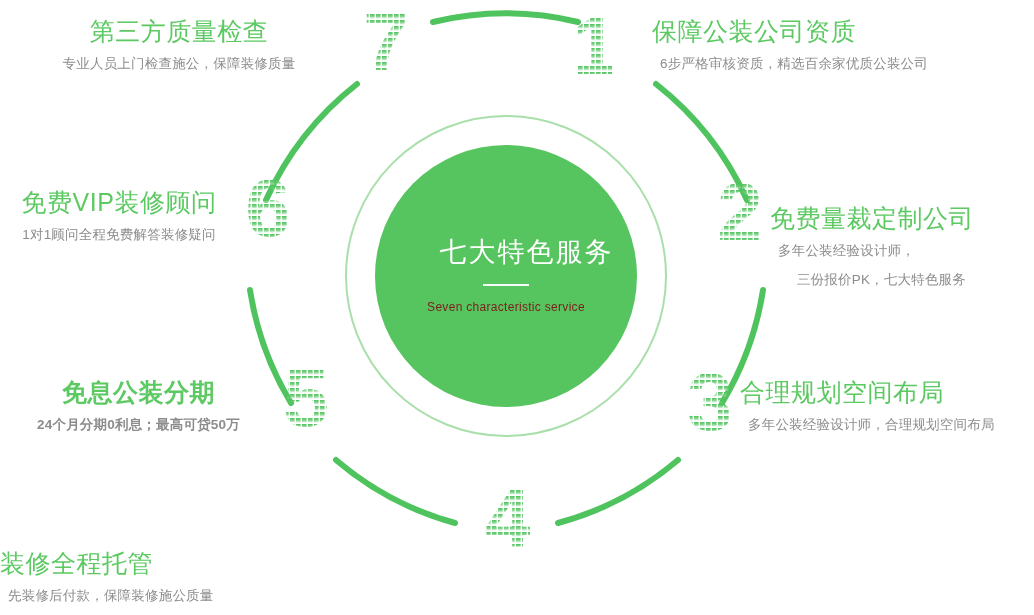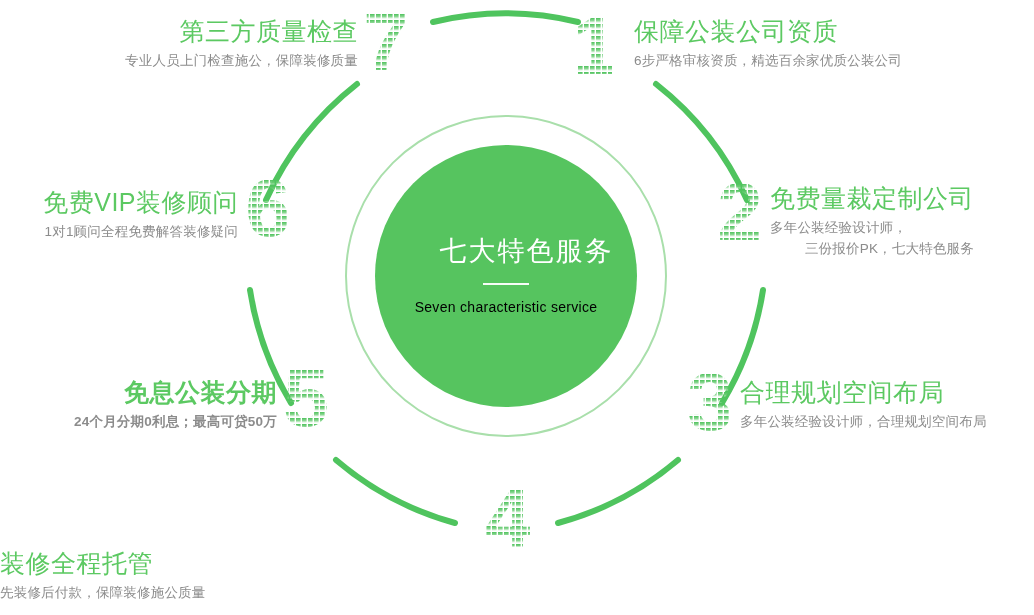--- a/index.html
+++ b/index.html
@@ -53,22 +53,22 @@
     margin-left: 41px;
   }
   .hub-divider {
     width: 46px;
     height: 2px;
     background: #ffffff;
     margin: 16px 0 14px 0;
     opacity: .95;
   }
   .hub-sub {
-    color: #000000;
-    font-size: 14px;
+    color: #7f1d1d;
+    font-size: 12px;
     letter-spacing: .3px;
     white-space: nowrap;
   }
 
   
   #ring-svg {
     position: absolute;
     left: 0;
     top: 0;
     width: 1034px;
@@ -92,25 +92,25 @@
     color: #5cc962;
     font-size: 25px;
     line-height: 1.15;
     margin: 0 0 5px 0;
     letter-spacing: .5px;
   }
   .item .desc {
     color: #8c8c8c;
     font-size: 13.5px;
     line-height: 1.55;
-    margin: 0;
+    margin: 8px;
     letter-spacing: .2px;
   }
   .item.right  { text-align: left;   }
-  .item.left   { text-align: right;  }
+  .item.left   { text-align: center;  }
   .item.center { text-align: left; }
 </style>
 </head>
 <body>
 
 <div id="stage">
 
   <svg id="ring-svg" viewBox="0 0 1034 615">
     <g fill="none" stroke="#4fc45e" stroke-width="6" stroke-linecap="round">
 
@@ -242,26 +242,26 @@
     </svg>
   </div>
 
   <div class="hub-ring"></div>
   <div class="hub-core">
     <div class="hub-title">七大特色服务</div>
     <div class="hub-divider"></div>
     <div class="hub-sub">Seven characteristic service</div>
   </div>
 
-  <div class="item right" style="left:634px; top:17px;">
+  <div class="item right" style="left:652px; top:17px;">
     <p class="ttl">保障公装公司资质</p>
     <p class="desc">6步严格审核资质，精选百余家优质公装公司</p>
   </div>
 
-  <div class="item right" style="left:770px; top:184px;">
+  <div class="item right" style="left:770px; top:204px;">
     <p class="ttl">免费量裁定制公司</p>
     <p class="desc">多年公装经验设计师，</p>
     <p class="desc" style="text-align:right;">三份报价PK，七大特色服务</p>
   </div>
 
   <div class="item right" style="left:740px; top:378px;">
     <p class="ttl">合理规划空间布局</p>
     <p class="desc">多年公装经验设计师，合理规划空间布局</p>
   </div>
 

